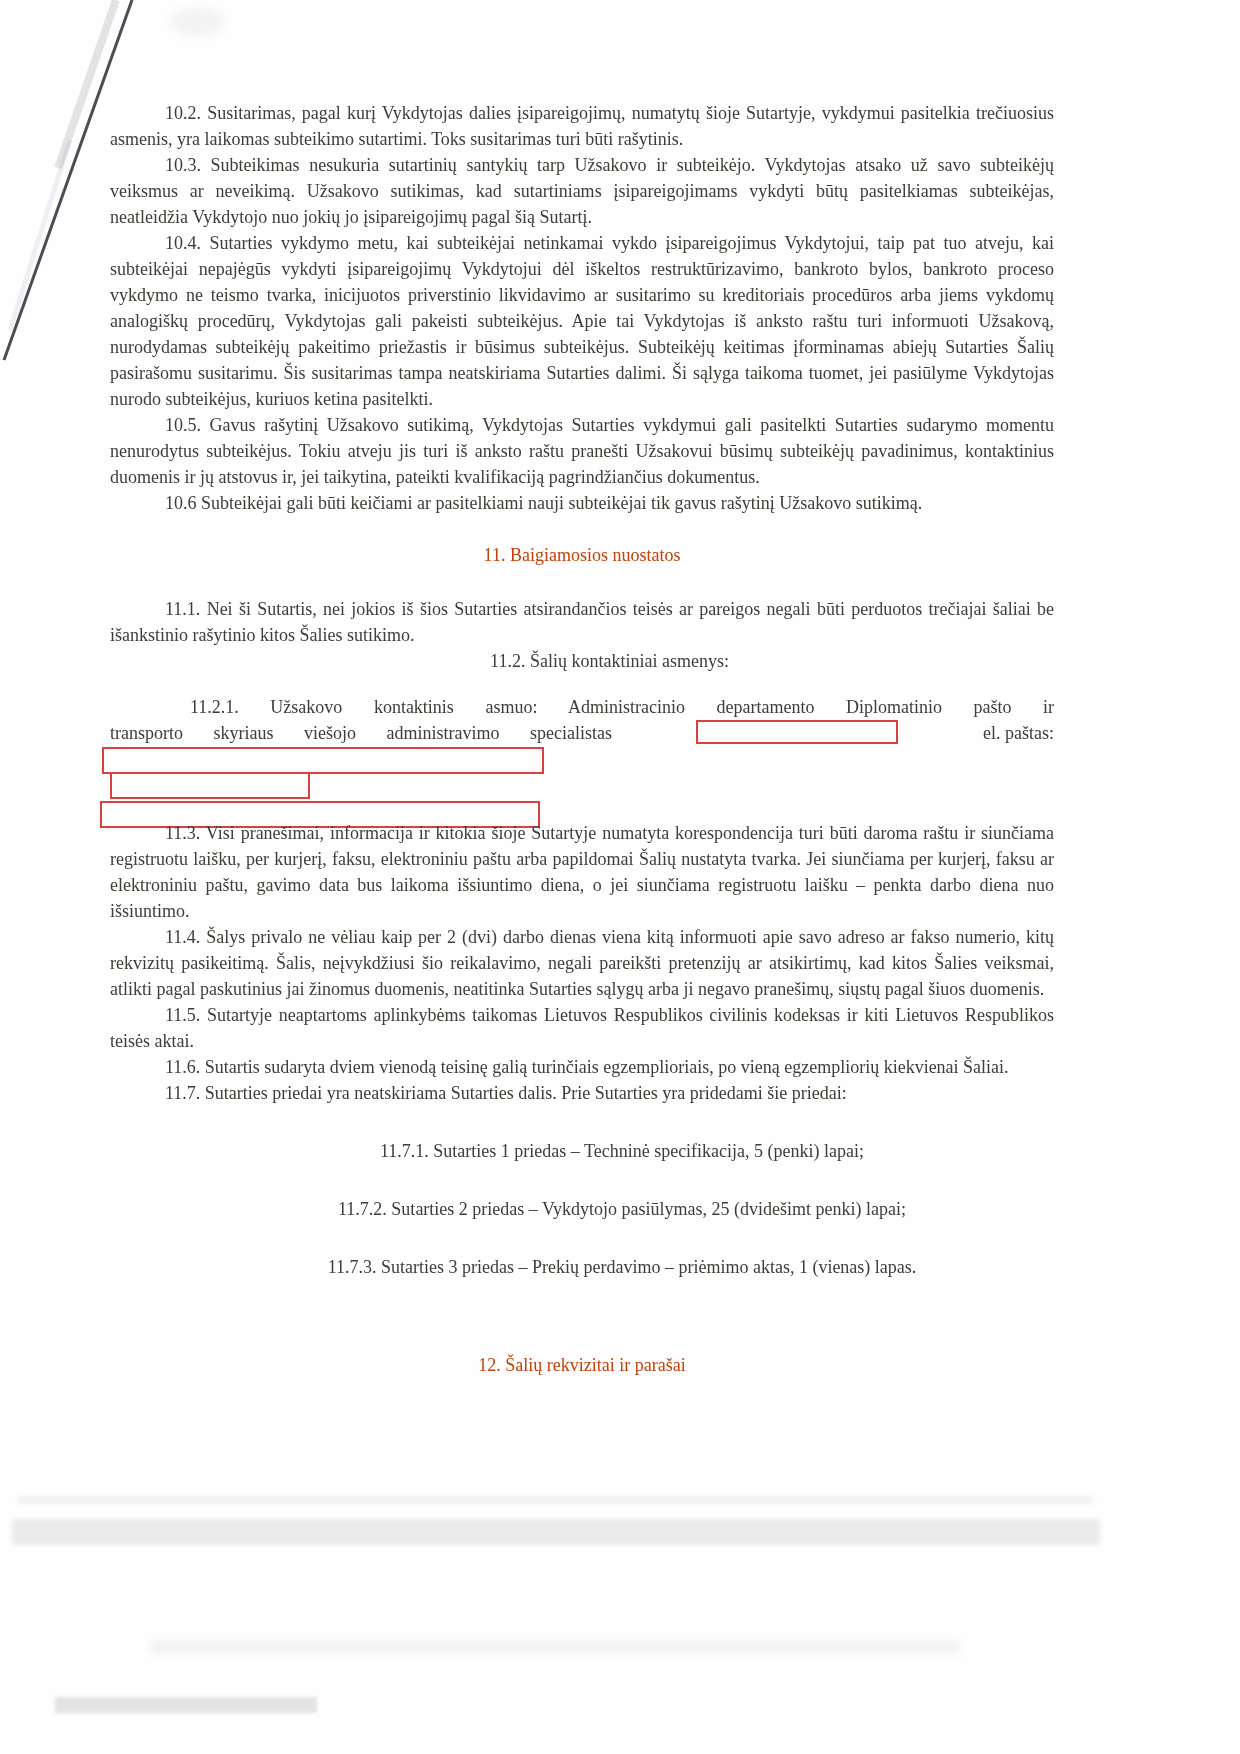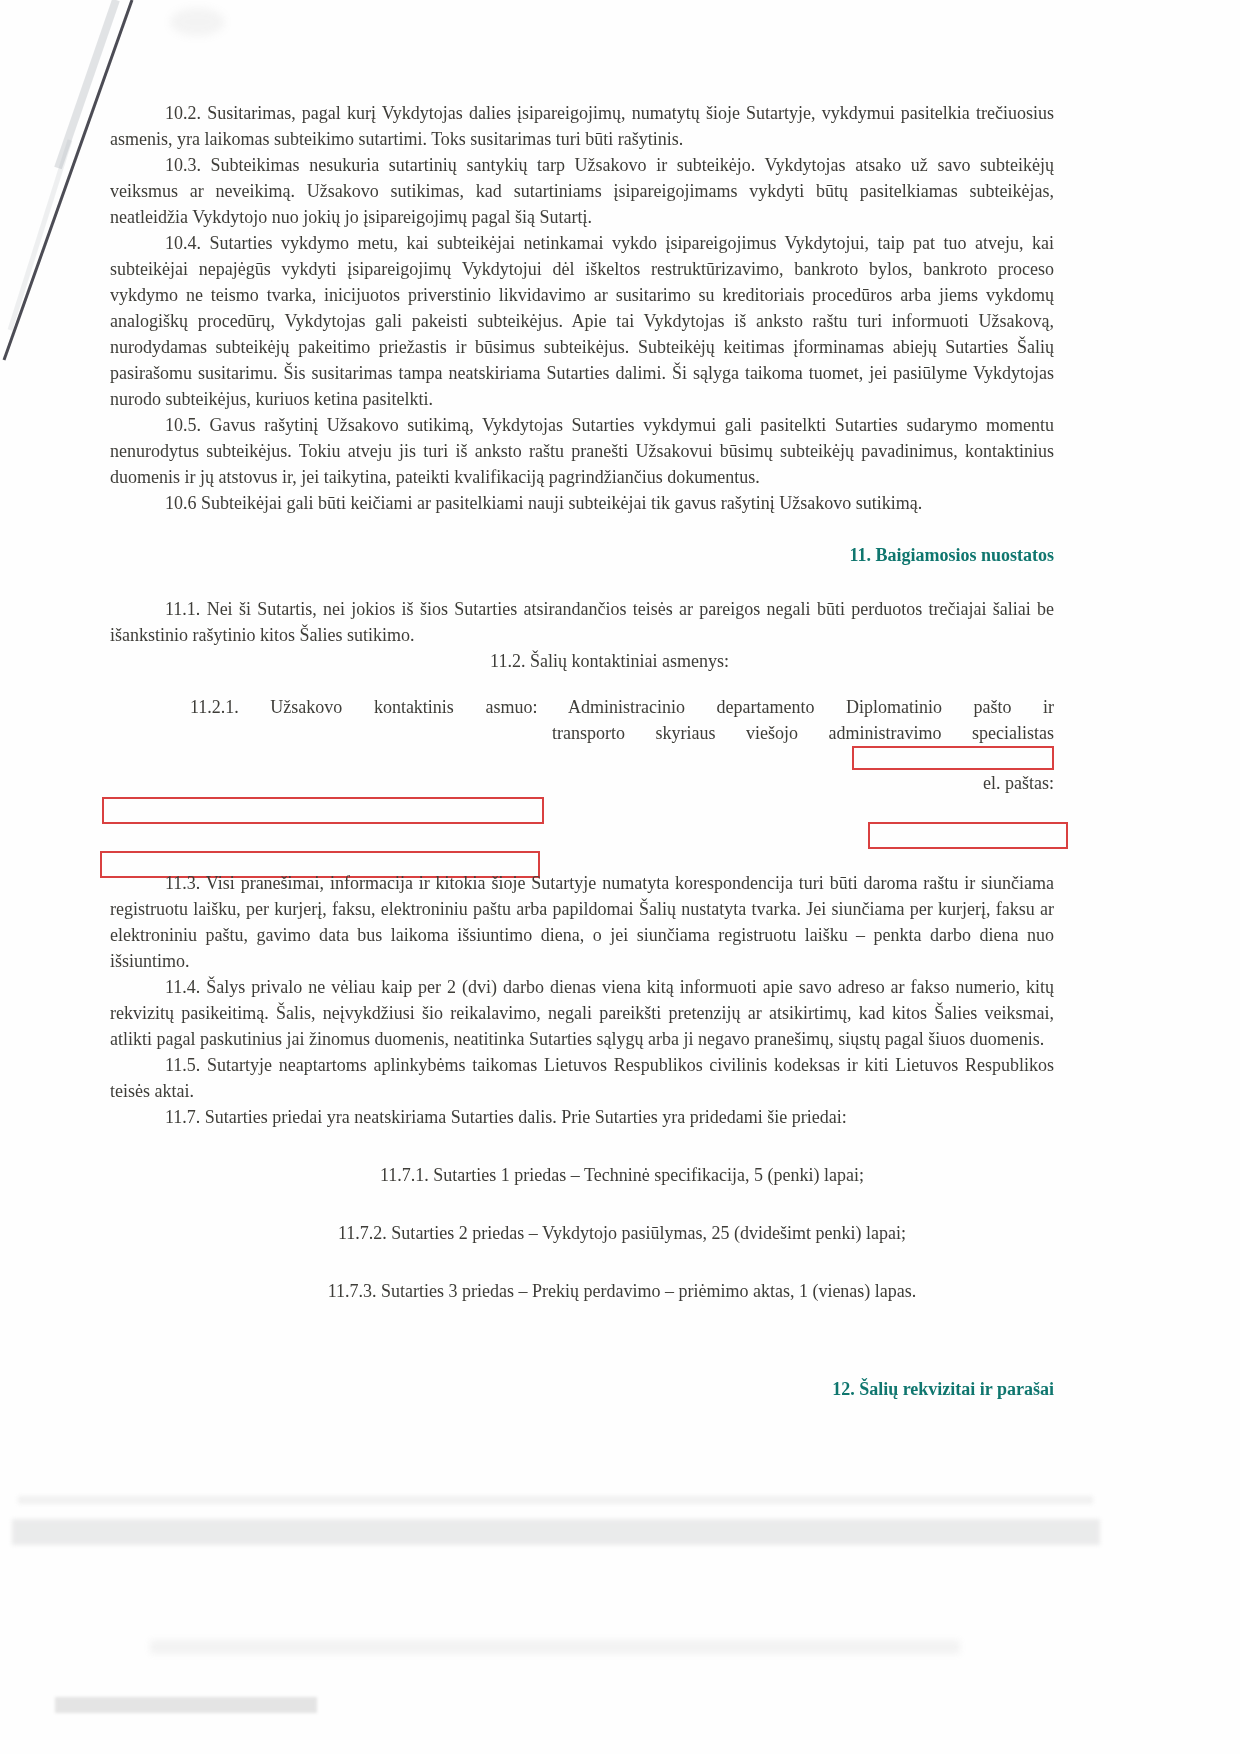--- a/index.html
+++ b/index.html
@@ -29,33 +29,32 @@
   .para { margin: 0; text-indent: 55px; }
   .sub  { text-indent: 80px; margin-top: 32px; }
   .single { text-align: center; }
   .justify-line {
     text-align: justify;
     text-align-last: justify;
     text-indent: 80px;
     margin-top: 20px;
   }
   .heading {
-    text-align: right;
+    text-align: center;
     text-indent: 0;
-    font-weight: bold;
-    color: #0f766e;
+    font-weight: normal;
+    color: #c2410c;
   }
   .h11 { margin: 26px 0 28px 0; }
   .h12 { margin: 72px 0 0 0; }
   .flexline {
     display: flex;
-    align-items: flex-end;
+    align-items: flex-start;
     justify-content: space-between;
     text-indent: 0;
-    flex-direction: column;
   }
   .lead-spread { word-spacing: 26px; }
   .lead-spread-2 { word-spacing: 40px; padding-left: 78px; }
   .redact {
     border: 2px solid var(--redaction-color, #d94040);
     background: rgba(255,255,255,0.0);
     display: inline-block;
   }
   .redact-a { width: 202px; height: 24px; }
   .redact-b { width: 442px; height: 27px; margin-left: -8px; margin-top: 1px; margin-bottom: -2px; }
@@ -112,20 +111,21 @@
     <span class="redact redact-b block-line"></span>
 
     <div class="flexline">
       <span class="redact redact-c"></span>
     </div>
     <span class="redact redact-d block-line"></span>
 
     <p class="para">11.3. Visi pranešimai, informacija ir kitokia šioje Sutartyje numatyta korespondencija turi būti daroma raštu ir siunčiama registruotu laišku, per kurjerį, faksu, elektroniniu paštu arba papildomai Šalių nustatyta tvarka. Jei siunčiama per kurjerį, faksu ar elektroniniu paštu, gavimo data bus laikoma išsiuntimo diena, o jei siunčiama registruotu laišku – penkta darbo diena nuo išsiuntimo.</p>
     <p class="para">11.4. Šalys privalo ne vėliau kaip per 2 (dvi) darbo dienas viena kitą informuoti apie savo adreso ar fakso numerio, kitų rekvizitų pasikeitimą. Šalis, neįvykdžiusi šio reikalavimo, negali pareikšti pretenzijų ar atsikirtimų, kad kitos Šalies veiksmai, atlikti pagal paskutinius jai žinomus duomenis, neatitinka Sutarties sąlygų arba ji negavo pranešimų, siųstų pagal šiuos duomenis.</p>
     <p class="para">11.5. Sutartyje neaptartoms aplinkybėms taikomas Lietuvos Respublikos civilinis kodeksas ir kiti Lietuvos Respublikos teisės aktai.</p>
+    <p class="para">11.6. Sutartis sudaryta dviem vienodą teisinę galią turinčiais egzemplioriais, po vieną egzempliorių kiekvienai Šaliai.</p>
     <p class="para">11.7. Sutarties priedai yra neatskiriama Sutarties dalis. Prie Sutarties yra pridedami šie priedai:</p>
     <p class="para sub single">11.7.1. Sutarties 1 priedas – Techninė specifikacija, 5 (penki) lapai;</p>
     <p class="para sub single">11.7.2. Sutarties 2 priedas – Vykdytojo pasiūlymas, 25 (dvidešimt penki) lapai;</p>
     <p class="para sub single">11.7.3. Sutarties 3 priedas – Prekių perdavimo – priėmimo aktas, 1 (vienas) lapas.</p>
 
     <p class="para heading h12">12. Šalių rekvizitai ir parašai</p>
 
   </div>
 </div>
 

